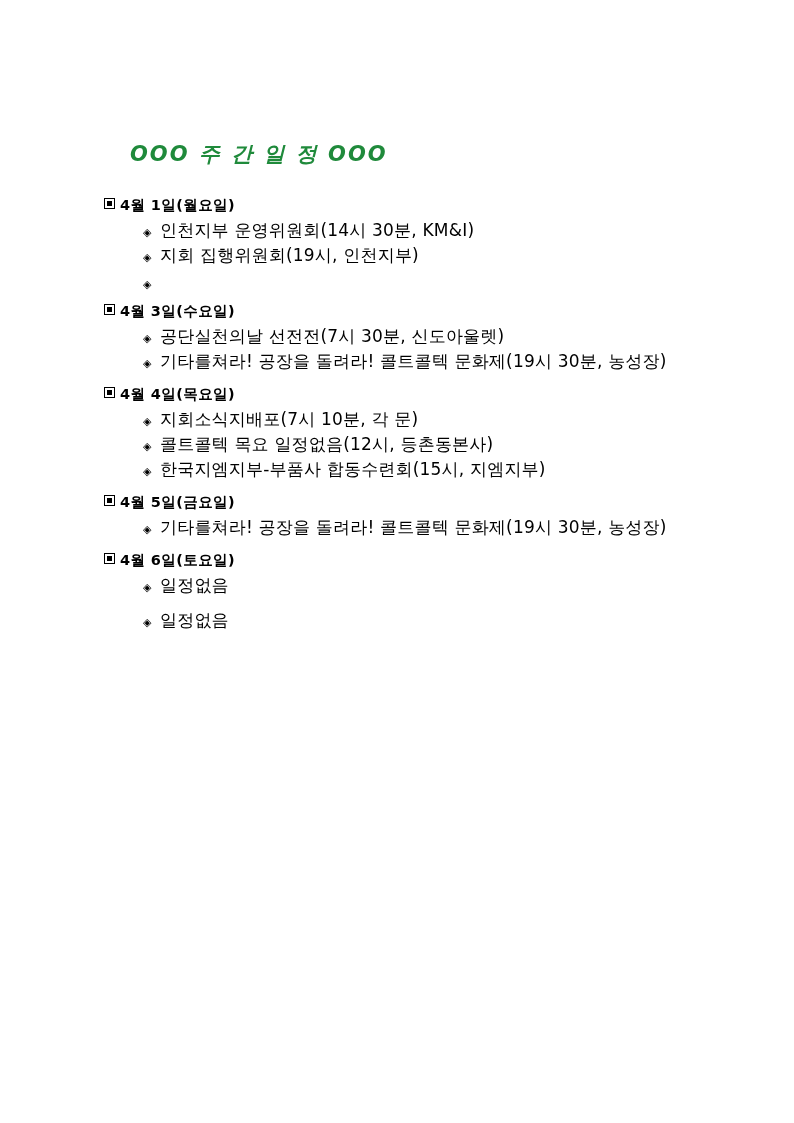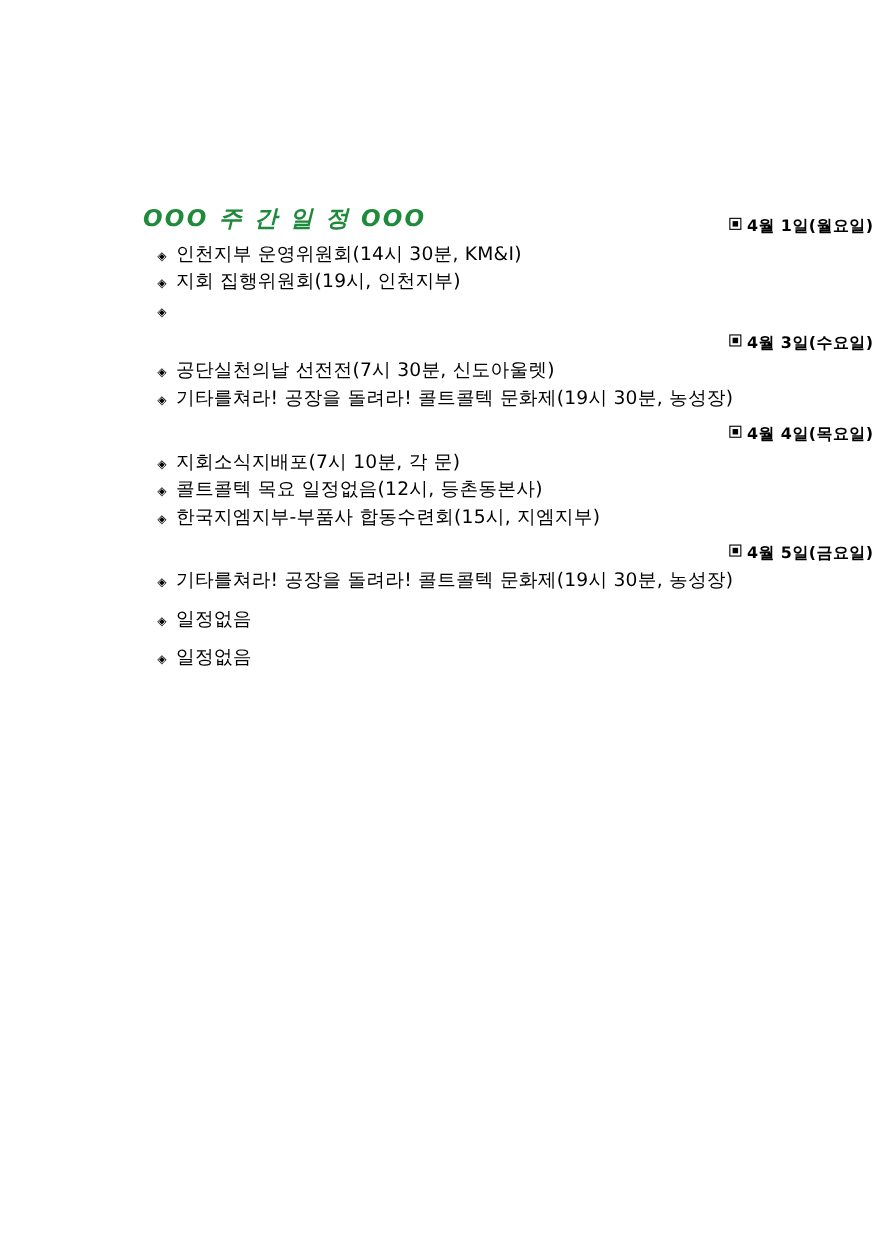--- a/index.html
+++ b/index.html
@@ -27,37 +27,35 @@
     position: absolute;
     left: 130px;
     top: 140px;
     font-family: "DejaVu Sans", sans-serif;
     font-weight: bold;
     font-style: italic;
     font-size: 21px;
     letter-spacing: 2px;
     color: #1f8a3b;
     white-space: nowrap;
-    margin-top: 44px;
   }
   .schedule {
     position: absolute;
     left: 0;
     top: 196px;
     width: 794px;
   }
   .day-block {
     margin: 0 0 12px 0;
   }
   .day-head {
     display: flex;
     align-items: baseline;
     padding-left: 104px;
     margin-bottom: 4px;
-    justify-content: flex-end;
   }
   .day-marker {
     width: 16px;
     flex: 0 0 16px;
     font-size: 13px;
     line-height: 1;
     color: #000;
     position: relative;
     top: -1px;
   }
@@ -168,20 +166,24 @@
         <div class="day-head">
           <span class="day-marker"><span class="sq-outer"></span></span>
           <span class="day-label">4월 5일(금요일)</span>
         </div>
         <div class="event-row">
           <span class="event-marker">◈</span>
           <span class="event-text">기타를쳐라! 공장을 돌려라! 콜트콜텍 문화제(19시 30분, 농성장)</span>
         </div>
       </div>
       <div class="day-block">
+        <div class="day-head">
+          <span class="day-marker"><span class="sq-outer"></span></span>
+          <span class="day-label">4월 6일(토요일)</span>
+        </div>
         <div class="event-row">
           <span class="event-marker">◈</span>
           <span class="event-text">일정없음</span>
         </div>
       </div>
       <div class="day-block">
         <div class="event-row">
           <span class="event-marker">◈</span>
           <span class="event-text">일정없음</span>
         </div>

